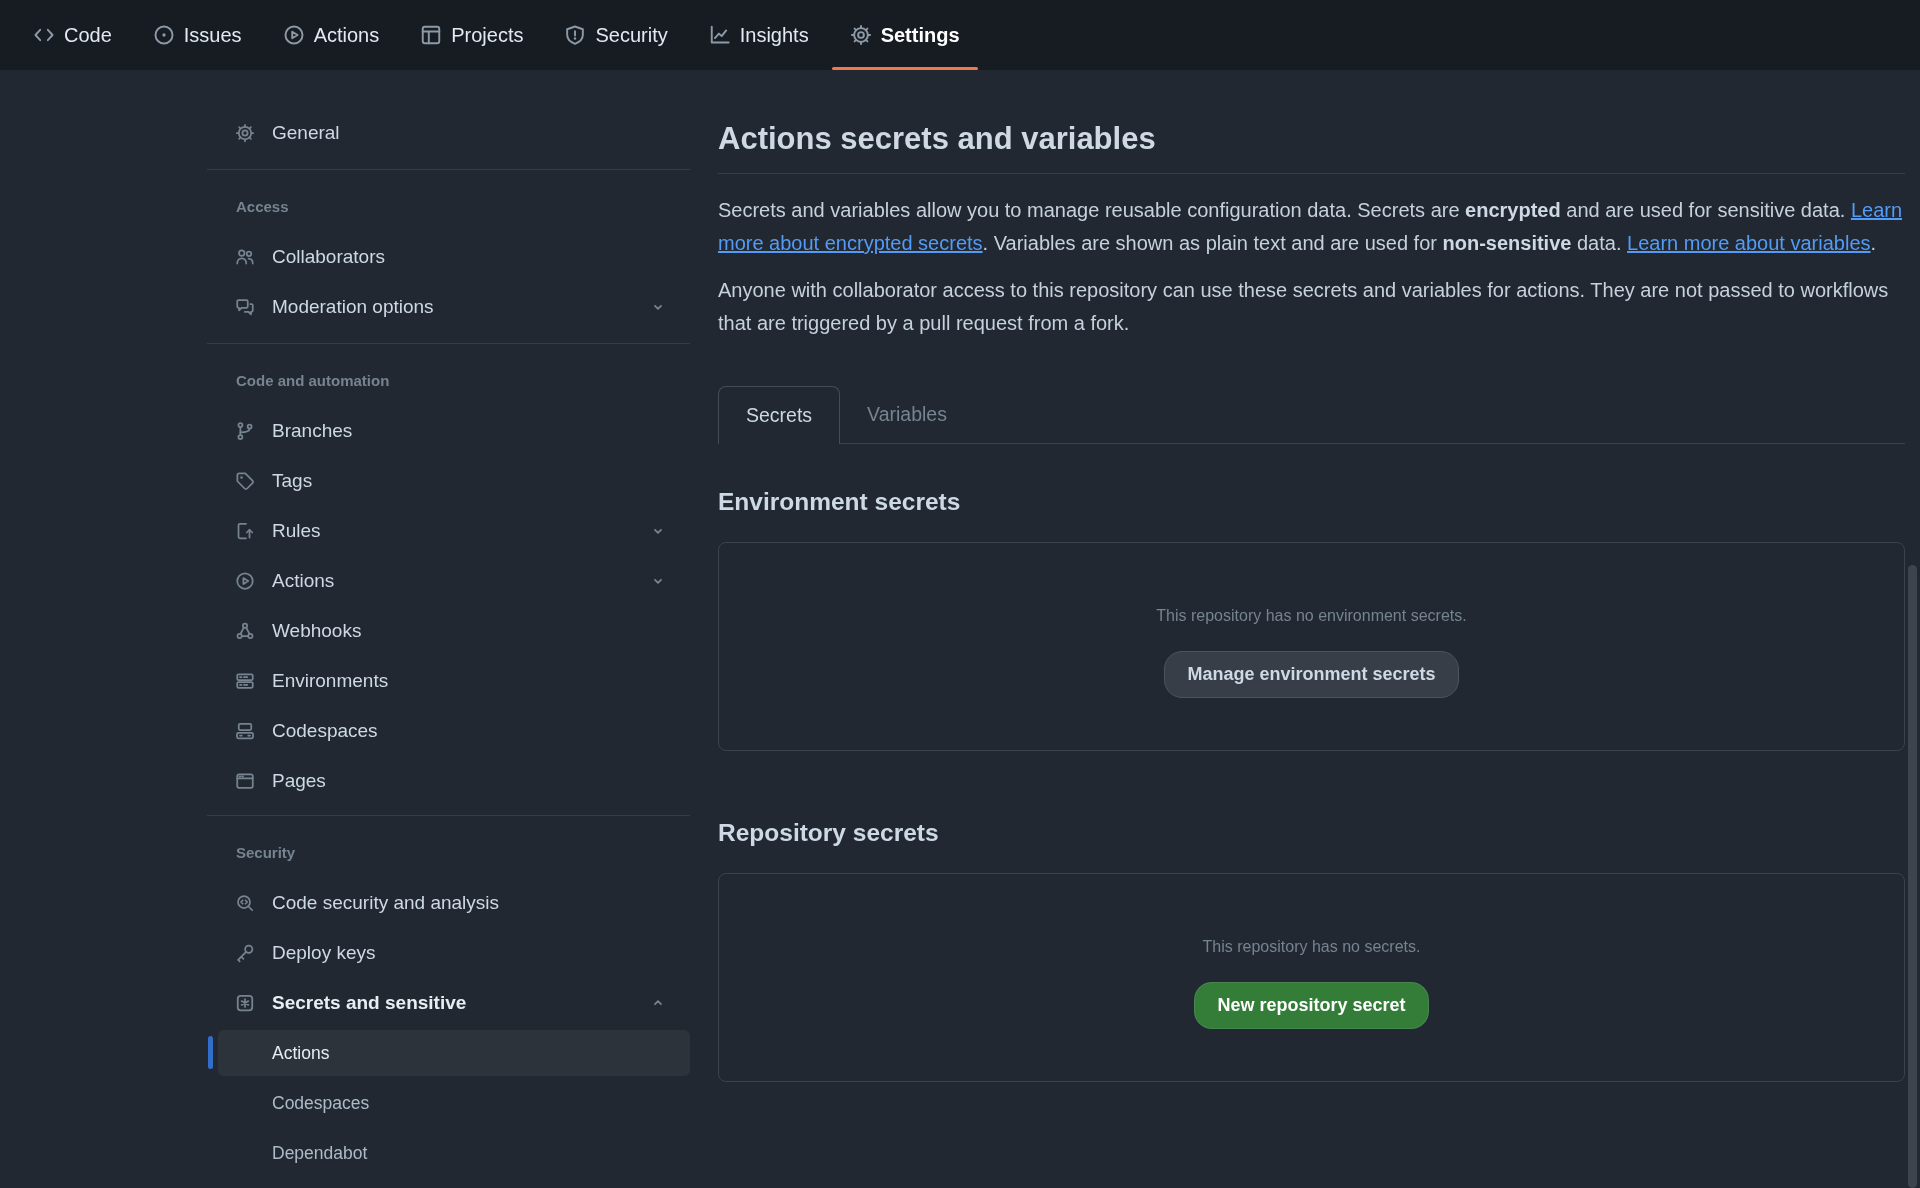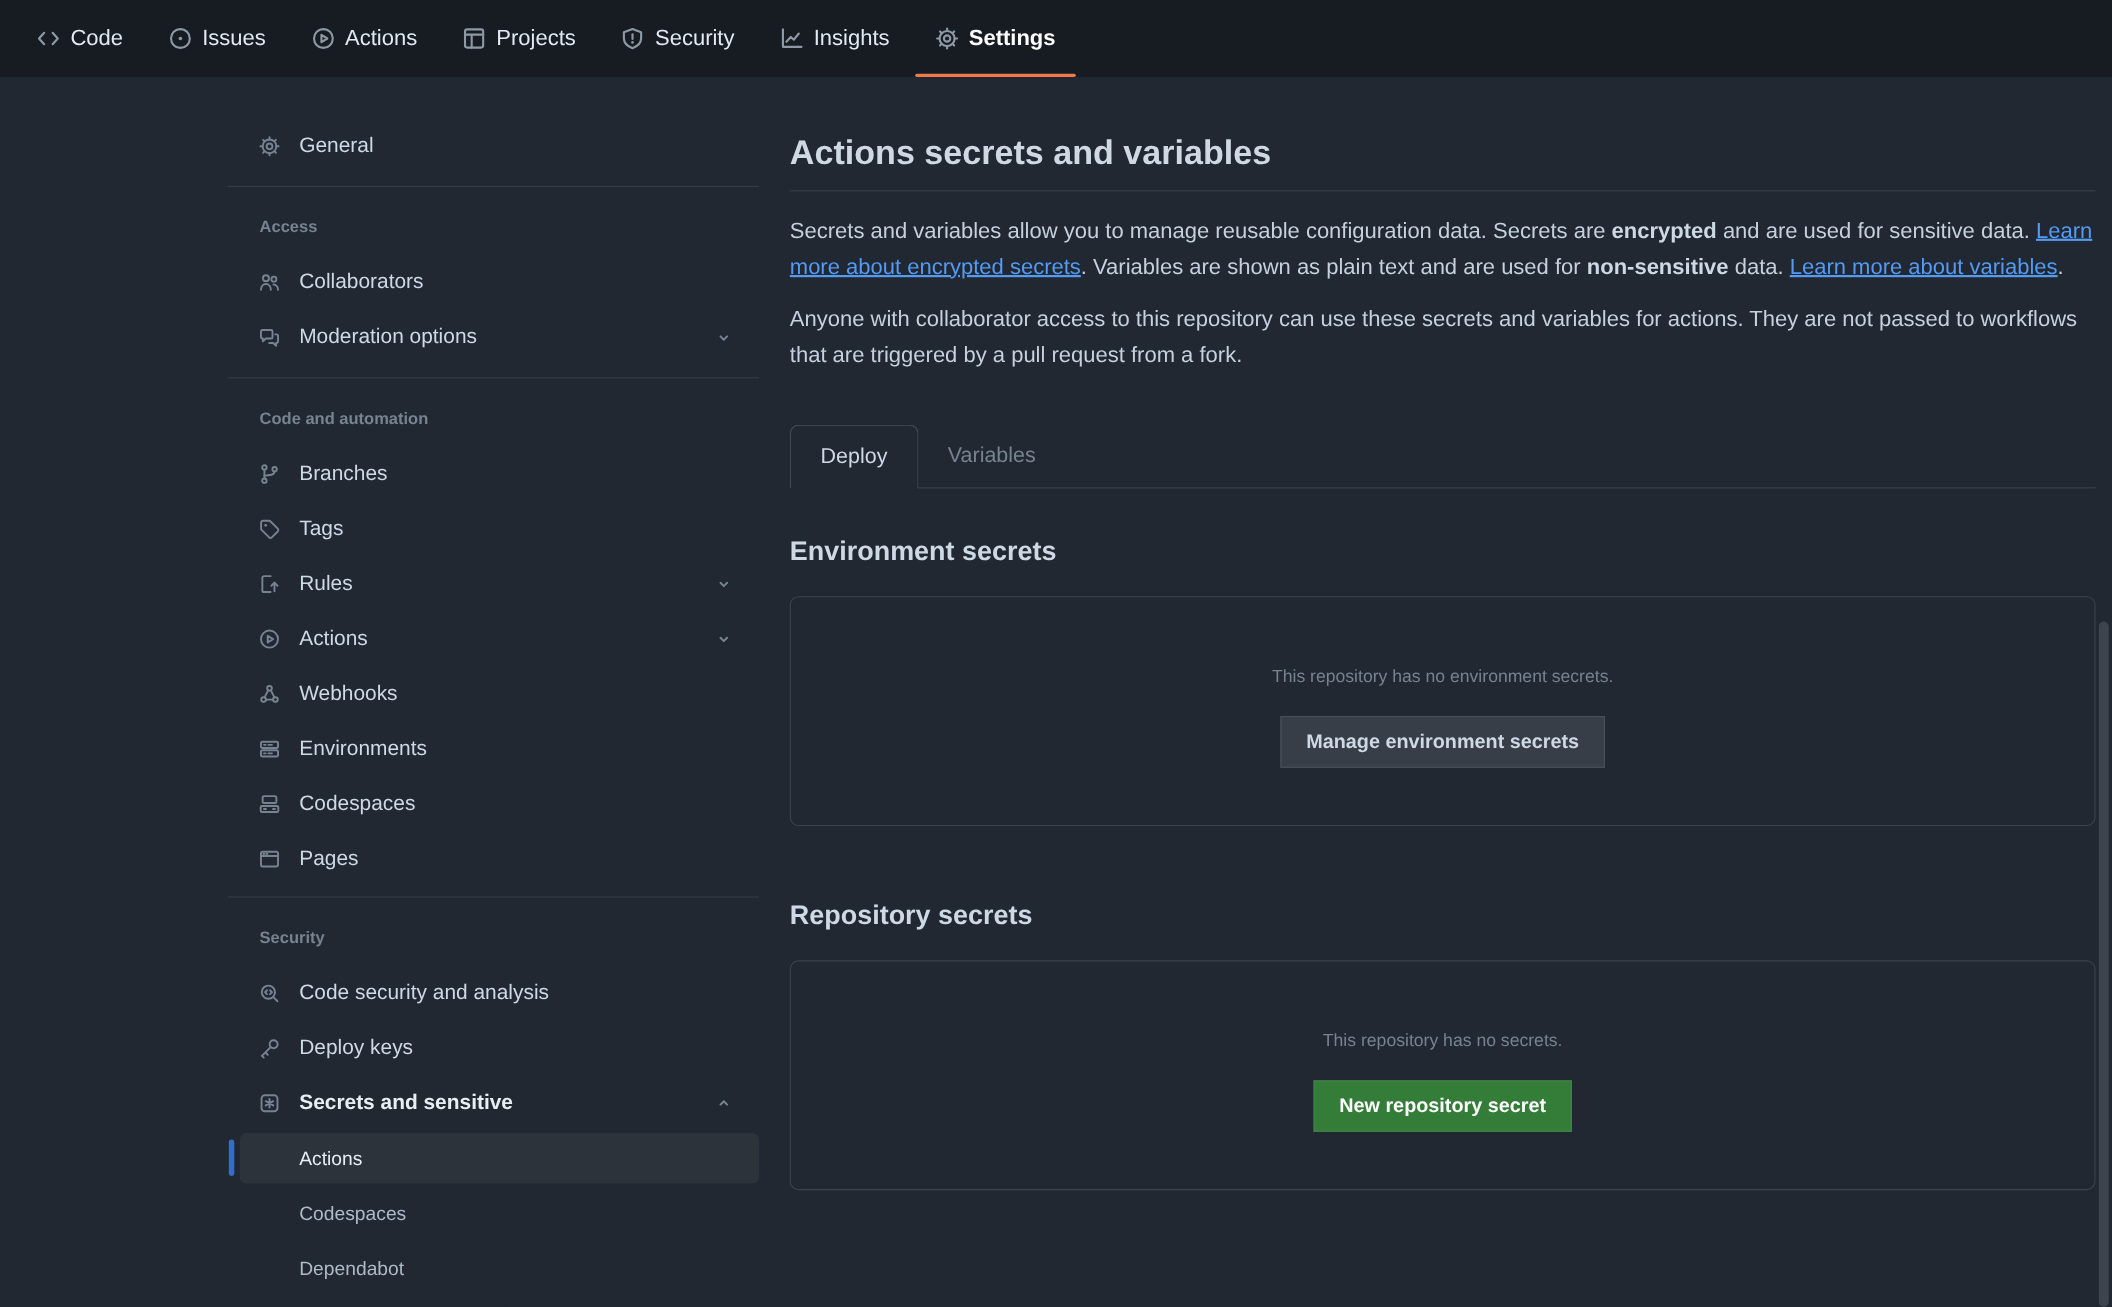--- a/index.html
+++ b/index.html
@@ -79,21 +79,21 @@
   h2.sec-h { font-size:24.5px; font-weight:600; color:#cdd9e5; }
   .h-env { margin-top:44px; }
   .h-repo { margin-top:68px; }
   .empty-box {
     margin-top:26px; height:209px; border:1px solid #3a424c; border-radius:8px;
     display:flex; flex-direction:column; align-items:center; padding-top:60px;
   }
   .empty-text { font-size:16px; color:#768390; line-height:26px; }
   .btn {
     margin-top:22px; height:47px; display:flex; align-items:center;
-    padding:0 22px; border-radius:0; font-size:18px; font-weight:600; cursor:pointer;
+    padding:0 22px; border-radius:18px; font-size:18px; font-weight:600; cursor:pointer;
   }
   .btn-gray { background:#373e47; border:1px solid #4b535d; color:#cdd9e5; }
   .btn-green { background:#347d39; border:1px solid rgba(205,217,229,0.12); color:#ffffff; }
   
   .scroll-thumb {
     position:absolute; right:3px; top:565px; width:9px; height:623px;
     border-radius:5px; background:#3c444e; cursor:pointer;
   }
 </style>
 </head>
@@ -353,21 +353,21 @@
 <main class="main">
   <h1 class="page-title">Actions secrets and variables</h1>
 
   <p class="intro">
     <span>Secrets and variables allow you to manage reusable configuration data. Secrets are </span><b>encrypted</b><span> and are used for sensitive data. </span><a class="link">Learn more about encrypted secrets</a><span>. Variables are shown as plain text and are used for </span><b>non-sensitive</b><span> data. </span><a class="link">Learn more about variables</a><span>.</span>
   </p>
 
   <p class="para2">Anyone with collaborator access to this repository can use these secrets and variables for actions. They are not passed to workflows that are triggered by a pull request from a fork.</p>
 
   <div class="tabs">
-    <div class="tab active">Deploy</div>
+    <div class="tab active">Secrets</div>
     <div class="tab inactive">Variables</div>
   </div>
 
   <h2 class="sec-h h-env">Environment secrets</h2>
   <div class="empty-box">
     <div class="empty-text">This repository has no environment secrets.</div>
     <div class="btn btn-gray">Manage environment secrets</div>
   </div>
 
   <h2 class="sec-h h-repo">Repository secrets</h2>

